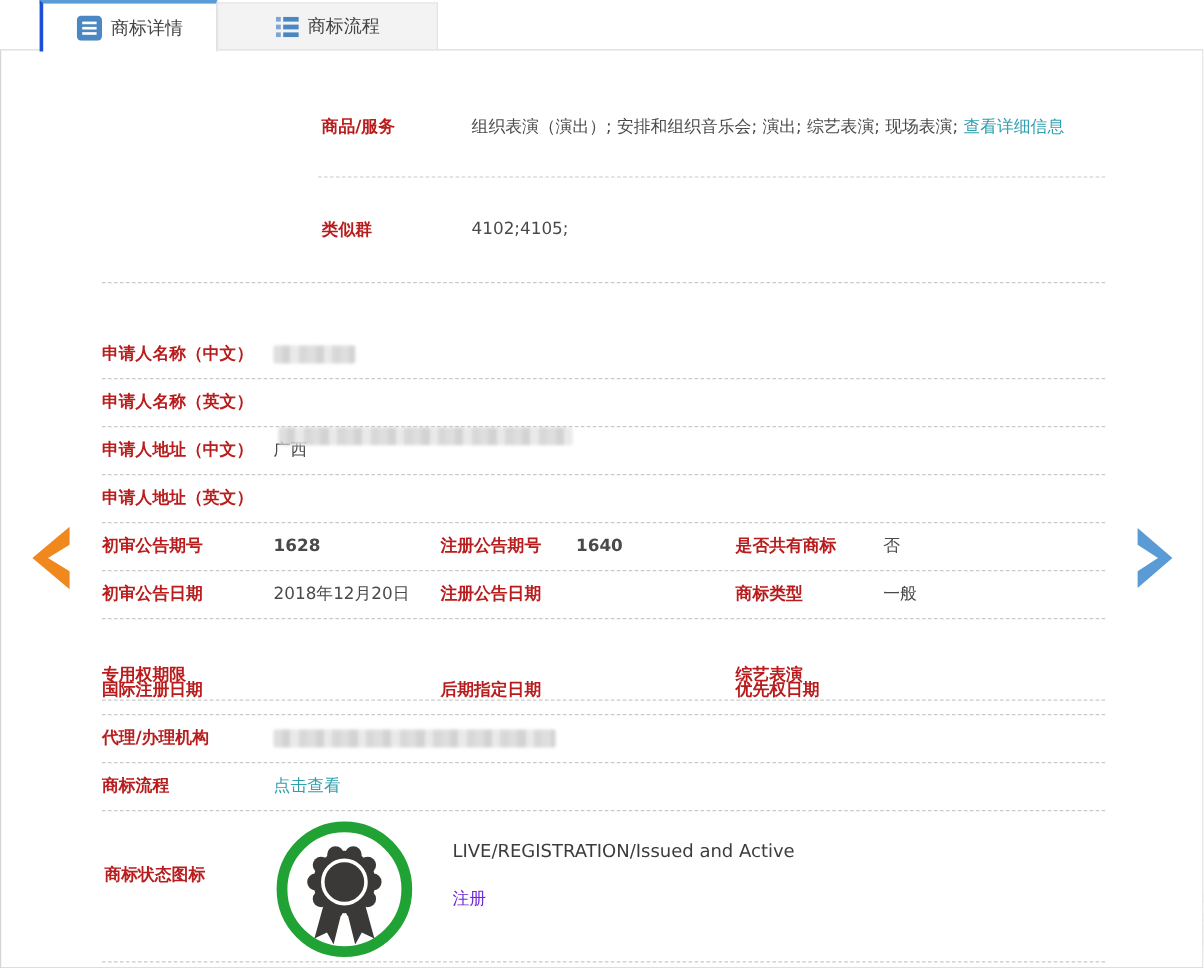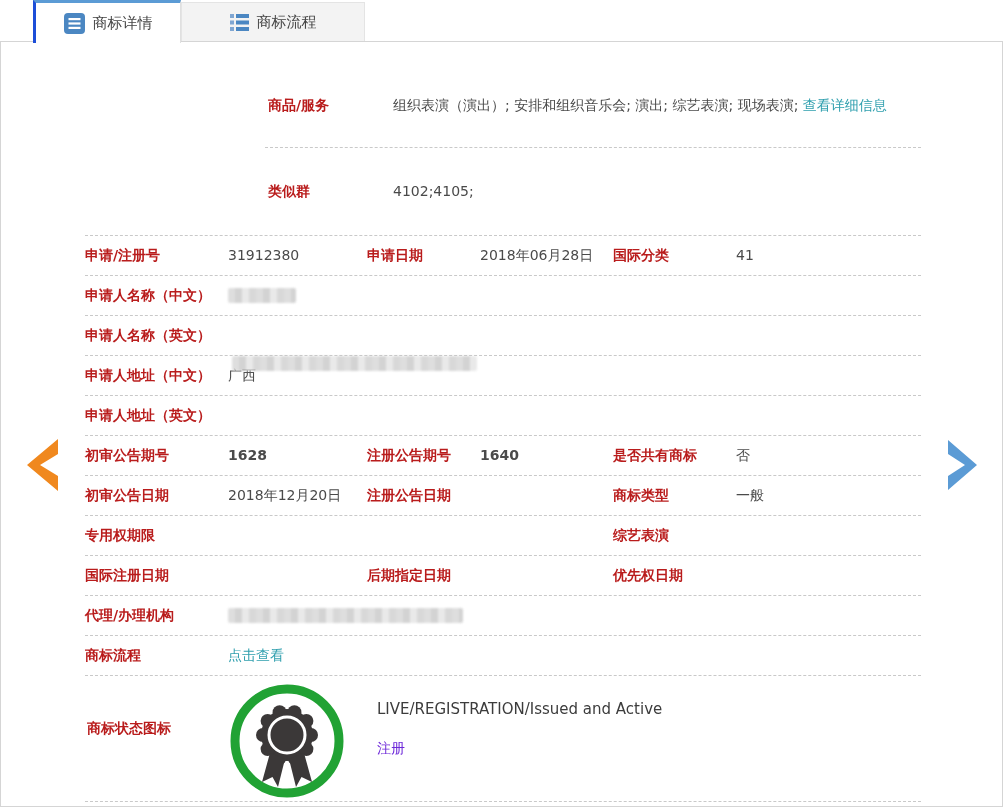--- a/index.html
+++ b/index.html
@@ -116,28 +116,20 @@
     <span class="abs lbl" style="left:268px;top:56px">商品/服务</span>
     <span class="abs val" style="left:393px;top:56px">
       <span>组织表演（演出）; 安排和组织音乐会; 演出; 综艺表演; 现场表演;</span>
       <a class="link">查看详细信息</a>
     </span>
     <div class="dash" style="left:265px;right:82px;top:106px"></div>
     <span class="abs lbl" style="left:268px;top:142px">类似群</span>
     <span class="abs val" style="left:393px;top:142px">4102;4105;</span>
     <div class="dash" style="left:85px;right:82px;top:194px"></div>
 
-    <div class="row" style="top:195px">
-      <span class="c1l lbl">申请/注册号</span>
-      <span class="c1v val">31912380</span>
-      <span class="c2l lbl">申请日期</span>
-      <span class="c2v val">2018年06月28日</span>
-      <span class="c3l lbl">国际分类</span>
-      <span class="c3v val">41</span>
-    </div>
     <div class="row" style="top:235px">
       <span class="c1l lbl">申请人名称（中文）</span>
       <span class="c1v" style="top:12px">
           <span class="redact" style="width:68px"></span>
         </span>
     </div>
     <div class="row" style="top:315px">
       <span class="c1l lbl">申请人地址（中文）</span>
       <span class="c1v val"><span>广西</span>&nbsp;<span class="redact" style="width:245px"></span></span>
     </div>
@@ -155,21 +147,21 @@
       <span class="c3l lbl">是否共有商标</span>
       <span class="c3v val">否</span>
     </div>
     <div class="row" style="top:435px">
       <span class="c1l lbl">初审公告日期</span>
       <span class="c1v val">2018年12月20日</span>
       <span class="c2l lbl">注册公告日期</span>
       <span class="c3l lbl">商标类型</span>
       <span class="c3v val">一般</span>
     </div>
-    <div class="row" style="top:475px">
+    <div class="row" style="top:503px">
       <span class="c1l lbl">专用权期限</span>
       <span class="c3l lbl">综艺表演</span>
     </div>
     <div class="row" style="top:515px">
       <span class="c1l lbl">国际注册日期</span>
       <span class="c2l lbl">后期指定日期</span>
       <span class="c3l lbl">优先权日期</span>
     </div>
     <div class="row" style="top:555px">
       <span class="c1l lbl">代理/办理机构</span>

